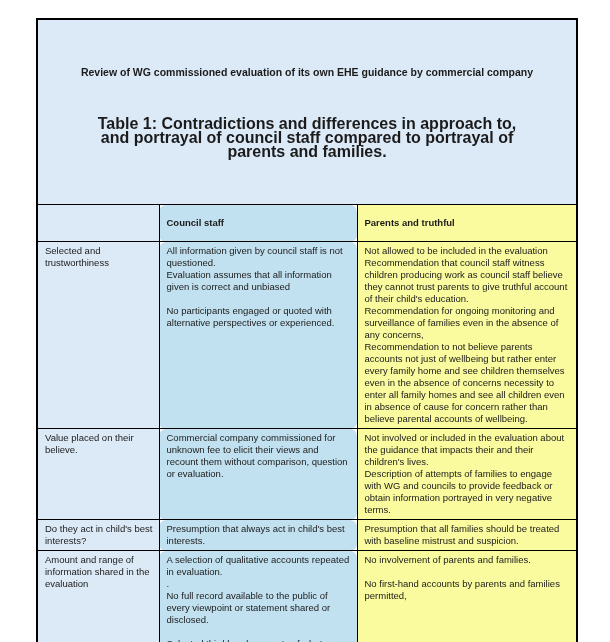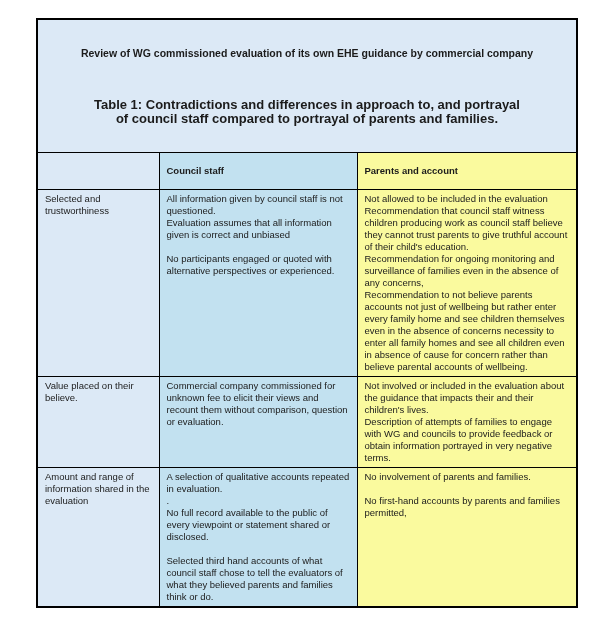--- a/index.html
+++ b/index.html
@@ -38,44 +38,44 @@
     font-size:9.5px;
     line-height:12px;
     white-space:pre-wrap;
     word-wrap:break-word;
   }
   .title-cell{
     background:var(--blue_light);
     height:84px;
     text-align:center;
     vertical-align:middle !important;
-    padding:2px 30px !important;
+    padding:21px 30px !important;
   }
   .title-line1{
     font-weight:bold;
     font-size:10.5px;
     line-height:14px;
     margin:0 0 14px 0;
   }
   .title-line2{
     font-weight:bold;
-    font-size:13px;
+    font-size:16px;
     line-height:14px;
     margin:0;
     padding:0 20px;
   }
   .hdr{
     font-weight:bold;
     font-size:10.5px;
     height:30px;
     vertical-align:middle !important;
     text-align:left;
   }
   .c-label{background:var(--blue_light);}
-  .c-council{background:var(--blue_mid);}
+  .c-council{background:var(--blue_mid);border-radius:7px;}
   .c-parents{background:var(--yellow);}
   .col1{width:122px;}
   .col2{width:198px;}
   .col3{width:220px;}
   .r1{height:173px;}
   .r2{height:73px;}
   .r3{height:29px;}
   .r4{height:137px;}
 </style>
 </head>
@@ -91,39 +91,44 @@
     <tbody>
       <tr>
         <td class="title-cell" colspan="3">
           <p class="title-line1">Review of WG commissioned evaluation of its own EHE guidance by commercial company</p>
           <p class="title-line2">Table 1: Contradictions and differences in approach to, and portrayal of council staff compared to portrayal of parents and families.</p>
         </td>
       </tr>
       <tr>
         <td class="hdr c-label"></td>
         <td class="hdr c-council">Council staff</td>
-        <td class="hdr c-parents">Parents and account</td>
+        <td class="hdr c-parents">Parents and truthful</td>
       </tr>
       <tr class="r1">
         <td class="c-label">Selected and trustworthiness</td>
         <td class="c-council">All information given by council staff is not questioned.
 Evaluation assumes that all information given is correct and unbiased
 
 No participants engaged or quoted with alternative perspectives or experienced.</td>
         <td class="c-parents">Not allowed to be included in the evaluation
 Recommendation that council staff witness children producing work as council staff believe they cannot trust parents to give truthful account of their child's education.
 Recommendation for ongoing monitoring and surveillance of families even in the absence of any concerns,
 Recommendation to not believe parents accounts not just of wellbeing but rather enter every family home and see children themselves even in the absence of concerns necessity to enter all family homes and see all children even in absence of cause for concern rather than believe parental accounts of wellbeing.</td>
       </tr>
       <tr class="r2">
         <td class="c-label">Value placed on their believe.</td>
         <td class="c-council">Commercial company commissioned for unknown fee to elicit their views and recount them without comparison, question or evaluation.</td>
         <td class="c-parents">Not involved or included in the evaluation about the guidance that impacts their and their children's lives.
 Description of attempts of families to engage with WG and councils to provide feedback or obtain information portrayed in very negative terms.</td>
       </tr>
+      <tr class="r3">
+        <td class="c-label">Do they act in child's best interests?</td>
+        <td class="c-council">Presumption that always act in child's best interests.</td>
+        <td class="c-parents">Presumption that all families should be treated with baseline mistrust and suspicion.</td>
+      </tr>
       <tr class="r4">
         <td class="c-label">Amount and range of information shared in the evaluation</td>
         <td class="c-council">A selection of qualitative accounts repeated in evaluation.
 .
 No full record available to the public of every viewpoint or statement shared or disclosed.
 
 Selected third hand accounts of what council staff chose to tell the evaluators of what they believed parents and families think or do.</td>
         <td class="c-parents">No involvement of parents and families.
 
 No first-hand accounts by parents and families permitted,</td>

